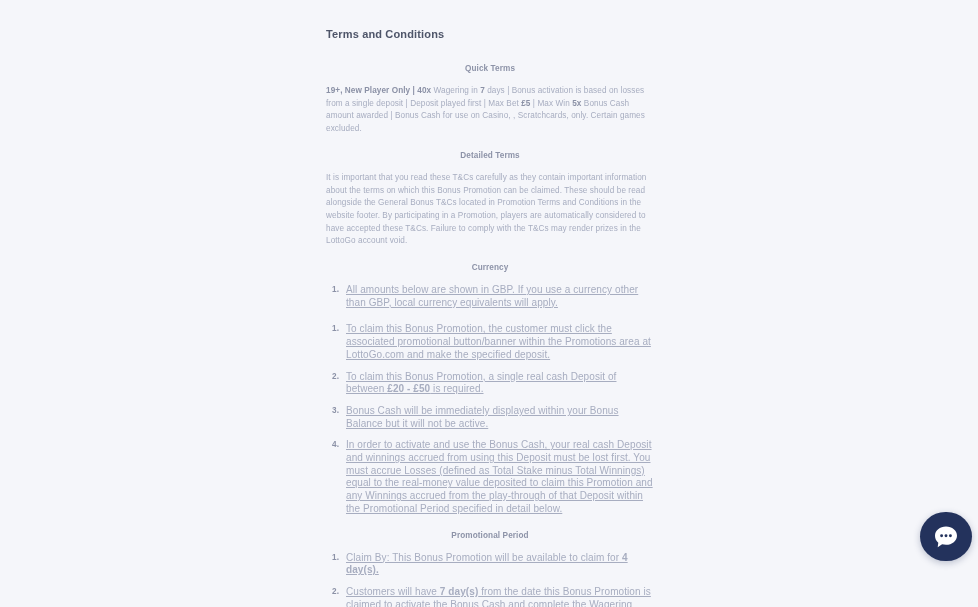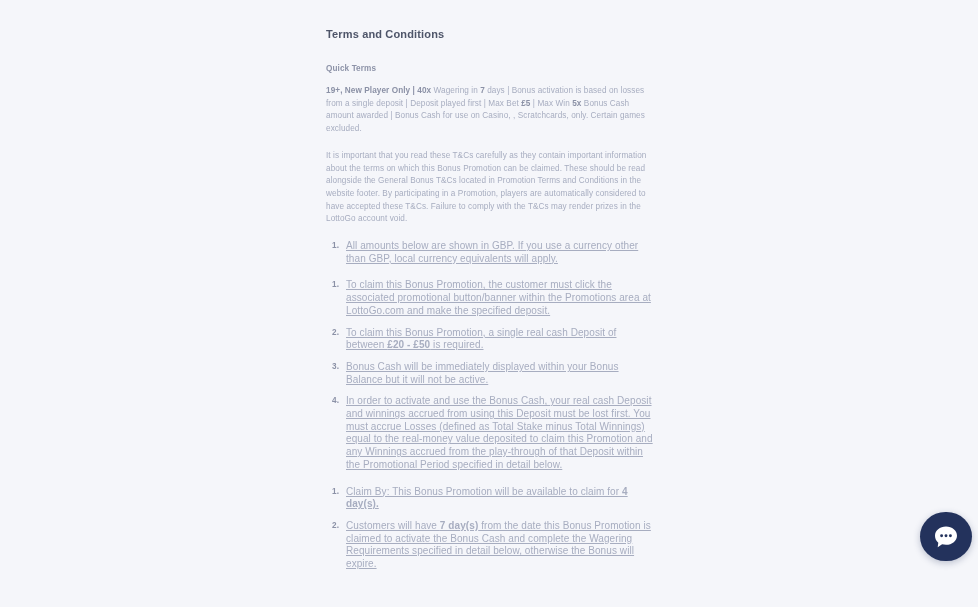--- a/index.html
+++ b/index.html
@@ -41,20 +41,21 @@
 
   .section { margin: 0 0 4px 0; }
 
   .section-heading {
     font-size: 8.2px;
     font-weight: bold;
     color: #8d93a8;
     letter-spacing: 0.1px;
     line-height: 12px;
     margin: 14px 0 10px 0;
+    text-align: center;
   }
 
   .section + .section { margin-top: 14px; }
 
   .body-text {
     font-size: 8.2px;
     color: #a7adc0;
     line-height: 12.7px;
     letter-spacing: 0.08px;
     margin: 0;
@@ -127,39 +128,42 @@
   <div class="content">
 
     <h1 class="page-title">Terms and Conditions</h1>
 
     <div class="section">
       <div class="section-heading">Quick Terms</div>
       <p class="body-text"><b>19+, New Player Only | 40x</b> Wagering in <b>7</b> days | Bonus activation is based on losses from a single deposit | Deposit played first | Max Bet <b>£5</b> | Max Win <b>5x</b> Bonus Cash amount awarded | Bonus Cash for use on Casino, , Scratchcards, only. Certain games excluded.</p>
     </div>
 
     <div class="section">
+      <div class="section-heading">Detailed Terms</div>
       <p class="body-text">It is important that you read these T&amp;Cs carefully as they contain important information about the terms on which this Bonus Promotion can be claimed. These should be read alongside the General Bonus T&amp;Cs located in Promotion Terms and Conditions in the website footer. By participating in a Promotion, players are automatically considered to have accepted these T&amp;Cs. Failure to comply with the T&amp;Cs may render prizes in the LottoGo account void.</p>
     </div>
 
     <div class="section">
+      <div class="section-heading">Currency</div>
       <ol class="num-list">
           <li>All amounts below are shown in GBP. If you use a currency other than GBP, local currency equivalents will apply.</li>
         </ol>
     </div>
 
     <div class="section">
       <ol class="num-list">
           <li>To claim this Bonus Promotion, the customer must click the associated promotional button/banner within the Promotions area at LottoGo.com and make the specified deposit.</li>
           <li>To claim this Bonus Promotion, a single real cash Deposit of between <b>£20 - £50</b> is required.</li>
           <li>Bonus Cash will be immediately displayed within your Bonus Balance but it will not be active.</li>
           <li>In order to activate and use the Bonus Cash, your real cash Deposit and winnings accrued from using this Deposit must be lost first. You must accrue Losses (defined as Total Stake minus Total Winnings) equal to the real-money value deposited to claim this Promotion and any Winnings accrued from the play-through of that Deposit within the Promotional Period specified in detail below.</li>
         </ol>
     </div>
 
     <div class="section">
+      <div class="section-heading">Promotional Period</div>
       <ol class="num-list">
           <li>Claim By: This Bonus Promotion will be available to claim for <b>4 day(s).</b></li>
           <li>Customers will have <b>7 day(s)</b>  from the date this Bonus Promotion is claimed to activate the Bonus Cash and complete the Wagering Requirements specified in detail below, otherwise the Bonus will expire.</li>
         </ol>
     </div>
 
   </div>
 
   <div class="chat-widget">
     <span class="chat-bubble-icon">

